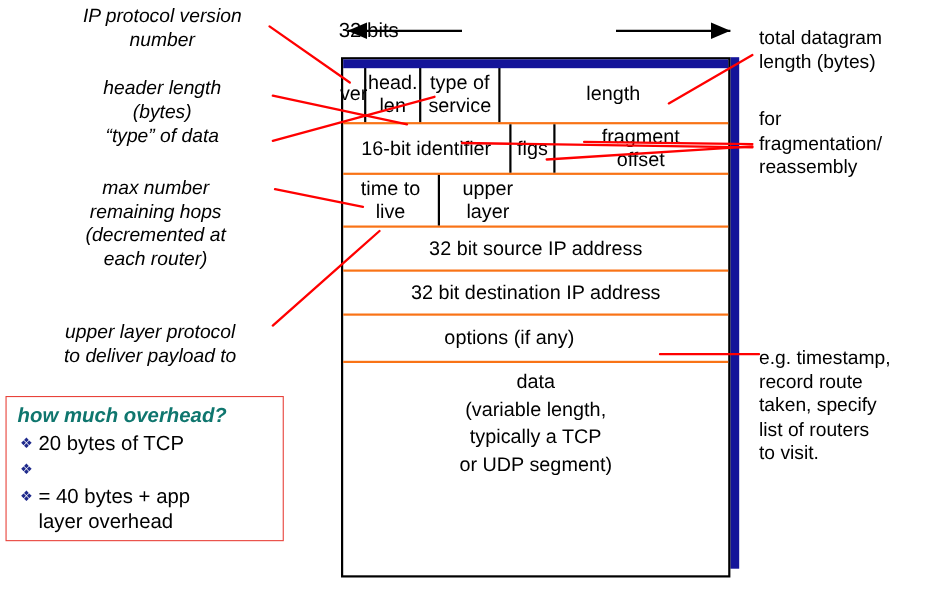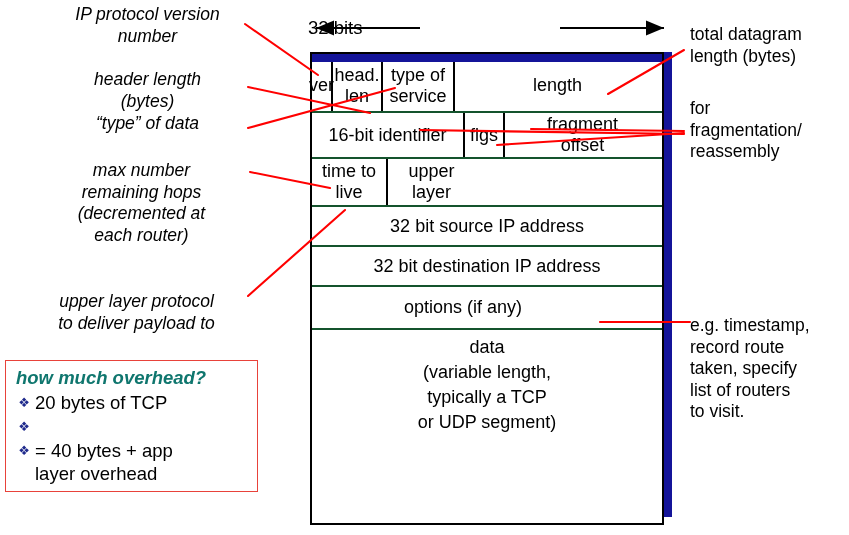--- a/index.html
+++ b/index.html
@@ -17,21 +17,21 @@
   
   #dg-shadow{left:318px;top:52px;width:354px;height:465px;background:#141499;}
   #dg{left:310px;top:52px;width:354px;height:473px;background:#fff;
       border:2px solid #000;box-sizing:border-box;}
   #dg-topbar{left:312px;top:54px;width:350px;height:8px;background:#141499;}
   .row{position:absolute;left:0;width:350px;display:flex;box-sizing:border-box;}
   .cell{box-sizing:border-box;display:flex;align-items:center;justify-content:center;
         text-align:center;font-size:18px;line-height:21px;border-right:2px solid #000;
         height:100%;}
   .cell:last-child{border-right:none;}
-  .row.bb{border-bottom:2px solid #14532d;}
+  .row.bb{border-bottom:2px solid #f97316;}
   .multi{white-space:pre-line;}
   
   #overhead{left:5px;top:360px;width:253px;height:132px;
             border:1.5px solid #e8423a;box-sizing:border-box;padding:5px 6px 0 7px;}
   #overhead .ttl{color:#0f766e;font-style:italic;font-weight:bold;font-size:18.5px;
                  line-height:24px;padding-left:3px;}
   #overhead ul{list-style:none;margin:0;padding:0;}
   #overhead li{display:flex;align-items:flex-start;font-size:18.5px;line-height:23px;
                margin-top:1px;}
   #overhead .bul{color:#1f2a8c;font-size:13px;line-height:23px;width:22px;
@@ -69,21 +69,21 @@
 service</div>
     <div class="cell" style="width:205px;">length</div>
   </div>
   <div class="row bb" style="top:59px;height:46px;">
     <div class="cell" style="width:153px;">16-bit identifier</div>
     <div class="cell" style="width:40px;">flgs</div>
     <div class="cell multi" style="width:155px;">fragment
 offset</div>
   </div>
   <div class="row bb" style="top:105px;height:48px;">
-    <div class="cell multi" style="width:76px;">time to
+    <div class="cell multi" style="width:88px;">time to
 live</div>
     <div class="cell multi" style="width:87px;">upper
 layer</div>
   </div>
   <div class="row bb" style="top:153px;height:40px;">
     <div class="cell" style="width:350px;">32 bit source IP address</div>
   </div>
   <div class="row bb" style="top:193px;height:40px;">
     <div class="cell" style="width:350px;">32 bit destination IP address</div>
   </div>

